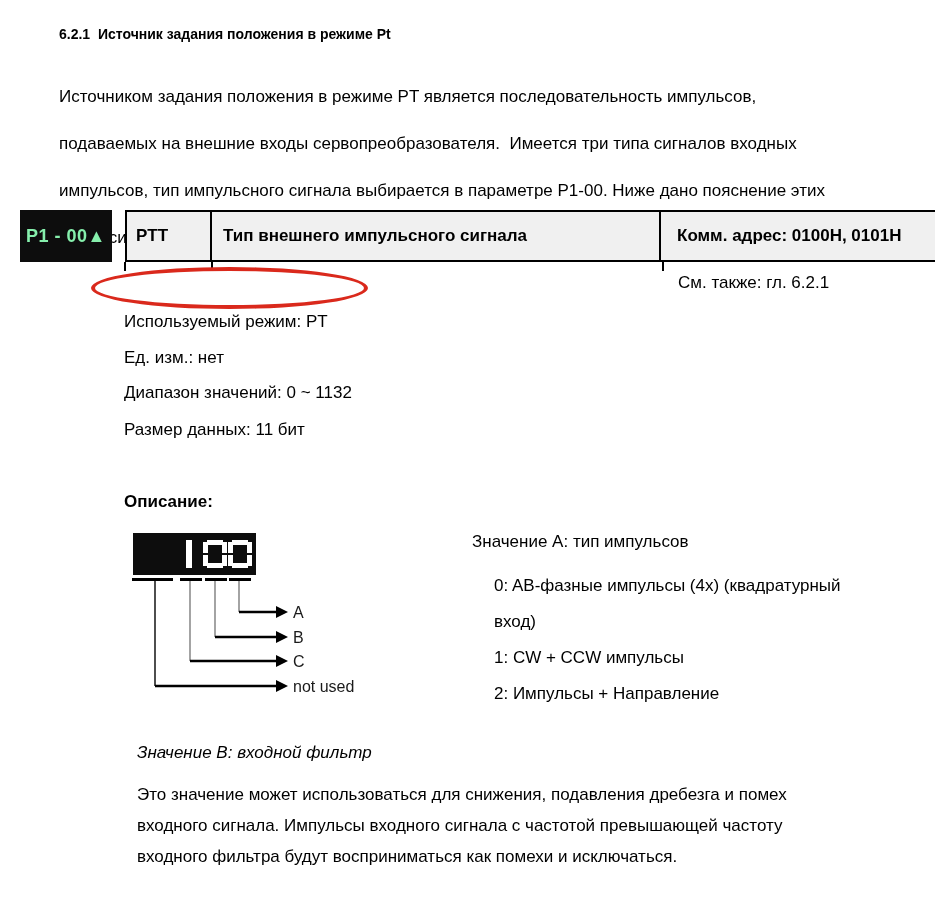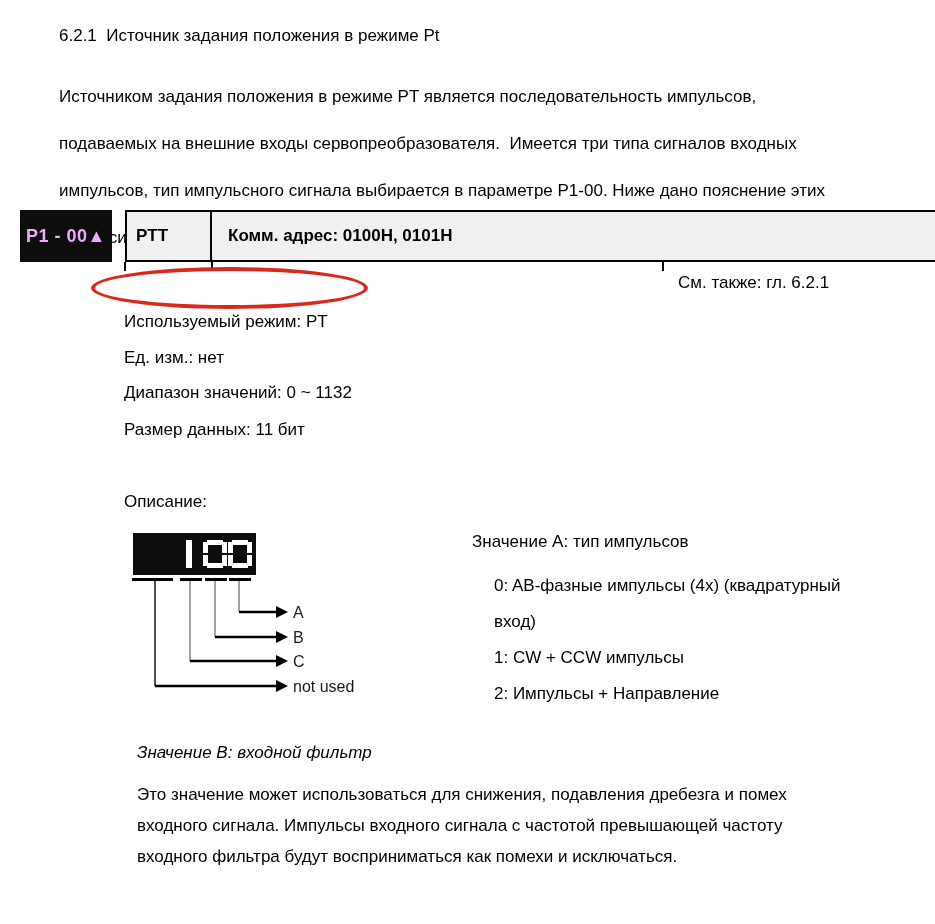--- a/index.html
+++ b/index.html
@@ -1,25 +1,25 @@
 <!DOCTYPE html>
 <html><head>
 <meta charset="utf-8">
 <style>
   html,body{margin:0;padding:0;background:#fff;}
   .page{
     position:relative;width:935px;height:924px;background:#ffffff;
     font-family:"Liberation Sans",sans-serif;color:#000;overflow:hidden;
   }
   .abs{position:absolute;}
-  .heading{font-size:17px;font-weight:normal;white-space:pre;text-align:right;}
+  .heading{font-size:14px;font-weight:bold;white-space:pre;text-align:right;}
   .body-text{font-size:17px;}
   .intro{line-height:47px;white-space:pre-wrap;width:876px;margin-top:10px;}
   .param-badge{
-    left:20px;top:210px;width:92px;height:52px;background:#0d0d0d;color:#f0abfc;
+    left:20px;top:210px;width:92px;height:52px;background:#0d0d0d;color:#86efac;
     font-size:18px;font-weight:bold;display:flex;align-items:center;justify-content:center;
     letter-spacing:0.5px;
   }
   .param-table{
     left:125px;top:210px;width:845px;height:52px;background:#f0f0f0;
     border-top:2px solid #000;border-bottom:2px solid #000;border-left:2px solid #000;
     display:flex;box-sizing:border-box;
   }
   .param-table .cell{
     display:flex;align-items:center;font-size:17px;font-weight:bold;box-sizing:border-box;
@@ -47,34 +47,35 @@
 
   <div class="abs body-text intro" style="left:59px;top:63px;">Источником задания положения в режиме PT является последовательность импульсов,
 подаваемых на внешние входы сервопреобразователя.  Имеется три типа сигналов входных
 импульсов, тип импульсного сигнала выбирается в параметре P1-00. Ниже дано пояснение этих
 типов сигналов:</div>
 
   <div class="abs param-badge">P1 - 00▲</div>
 
   <div class="abs param-table">
     <div class="cell cell-code">PTT</div>
+    <div class="cell cell-name">Тип внешнего импульсного сигнала</div>
     <div class="cell cell-addr">Комм. адрес: 0100H, 0101H</div>
   </div>
   <div class="abs stub" style="left:124px;"></div>
   <div class="abs stub" style="left:211px;"></div>
   <div class="abs stub" style="left:662px;"></div>
 
   <div class="abs highlight-ellipse"></div>
 
   <div class="abs body-text" style="left:678px;top:273px;line-height:20px;">См. также: гл. 6.2.1</div>
   <div class="abs body-text info-line" style="top:312px;">Используемый режим: PT</div>
   <div class="abs body-text info-line" style="top:348px;">Ед. изм.: нет</div>
   <div class="abs body-text info-line" style="top:383px;">Диапазон значений: 0 ~ 1132</div>
   <div class="abs body-text info-line" style="top:420px;">Размер данных: 11 бит</div>
-  <div class="abs body-text info-line" style="top:492px;">Описание:</div>
+  <div class="abs body-text info-line" style="top:492px;font-weight:bold;">Описание:</div>
 
   <svg class="abs" style="left:130px;top:530px;" width="270" height="175" viewBox="0 0 270 175">
     <rect x="3" y="3" width="123" height="42" fill="#0d0d0d"></rect>
     <g>
         <rect x="56" y="10" width="6" height="28" fill="#ffffff"></rect>
         <rect x="77" y="10" width="16" height="5" fill="#ffffff"></rect>
         <rect x="77" y="33" width="16" height="5" fill="#ffffff"></rect>
         <rect x="73" y="12" width="5" height="11" fill="#ffffff"></rect>
         <rect x="73" y="25" width="5" height="11" fill="#ffffff"></rect>
         <rect x="92" y="12" width="5" height="11" fill="#ffffff"></rect>

